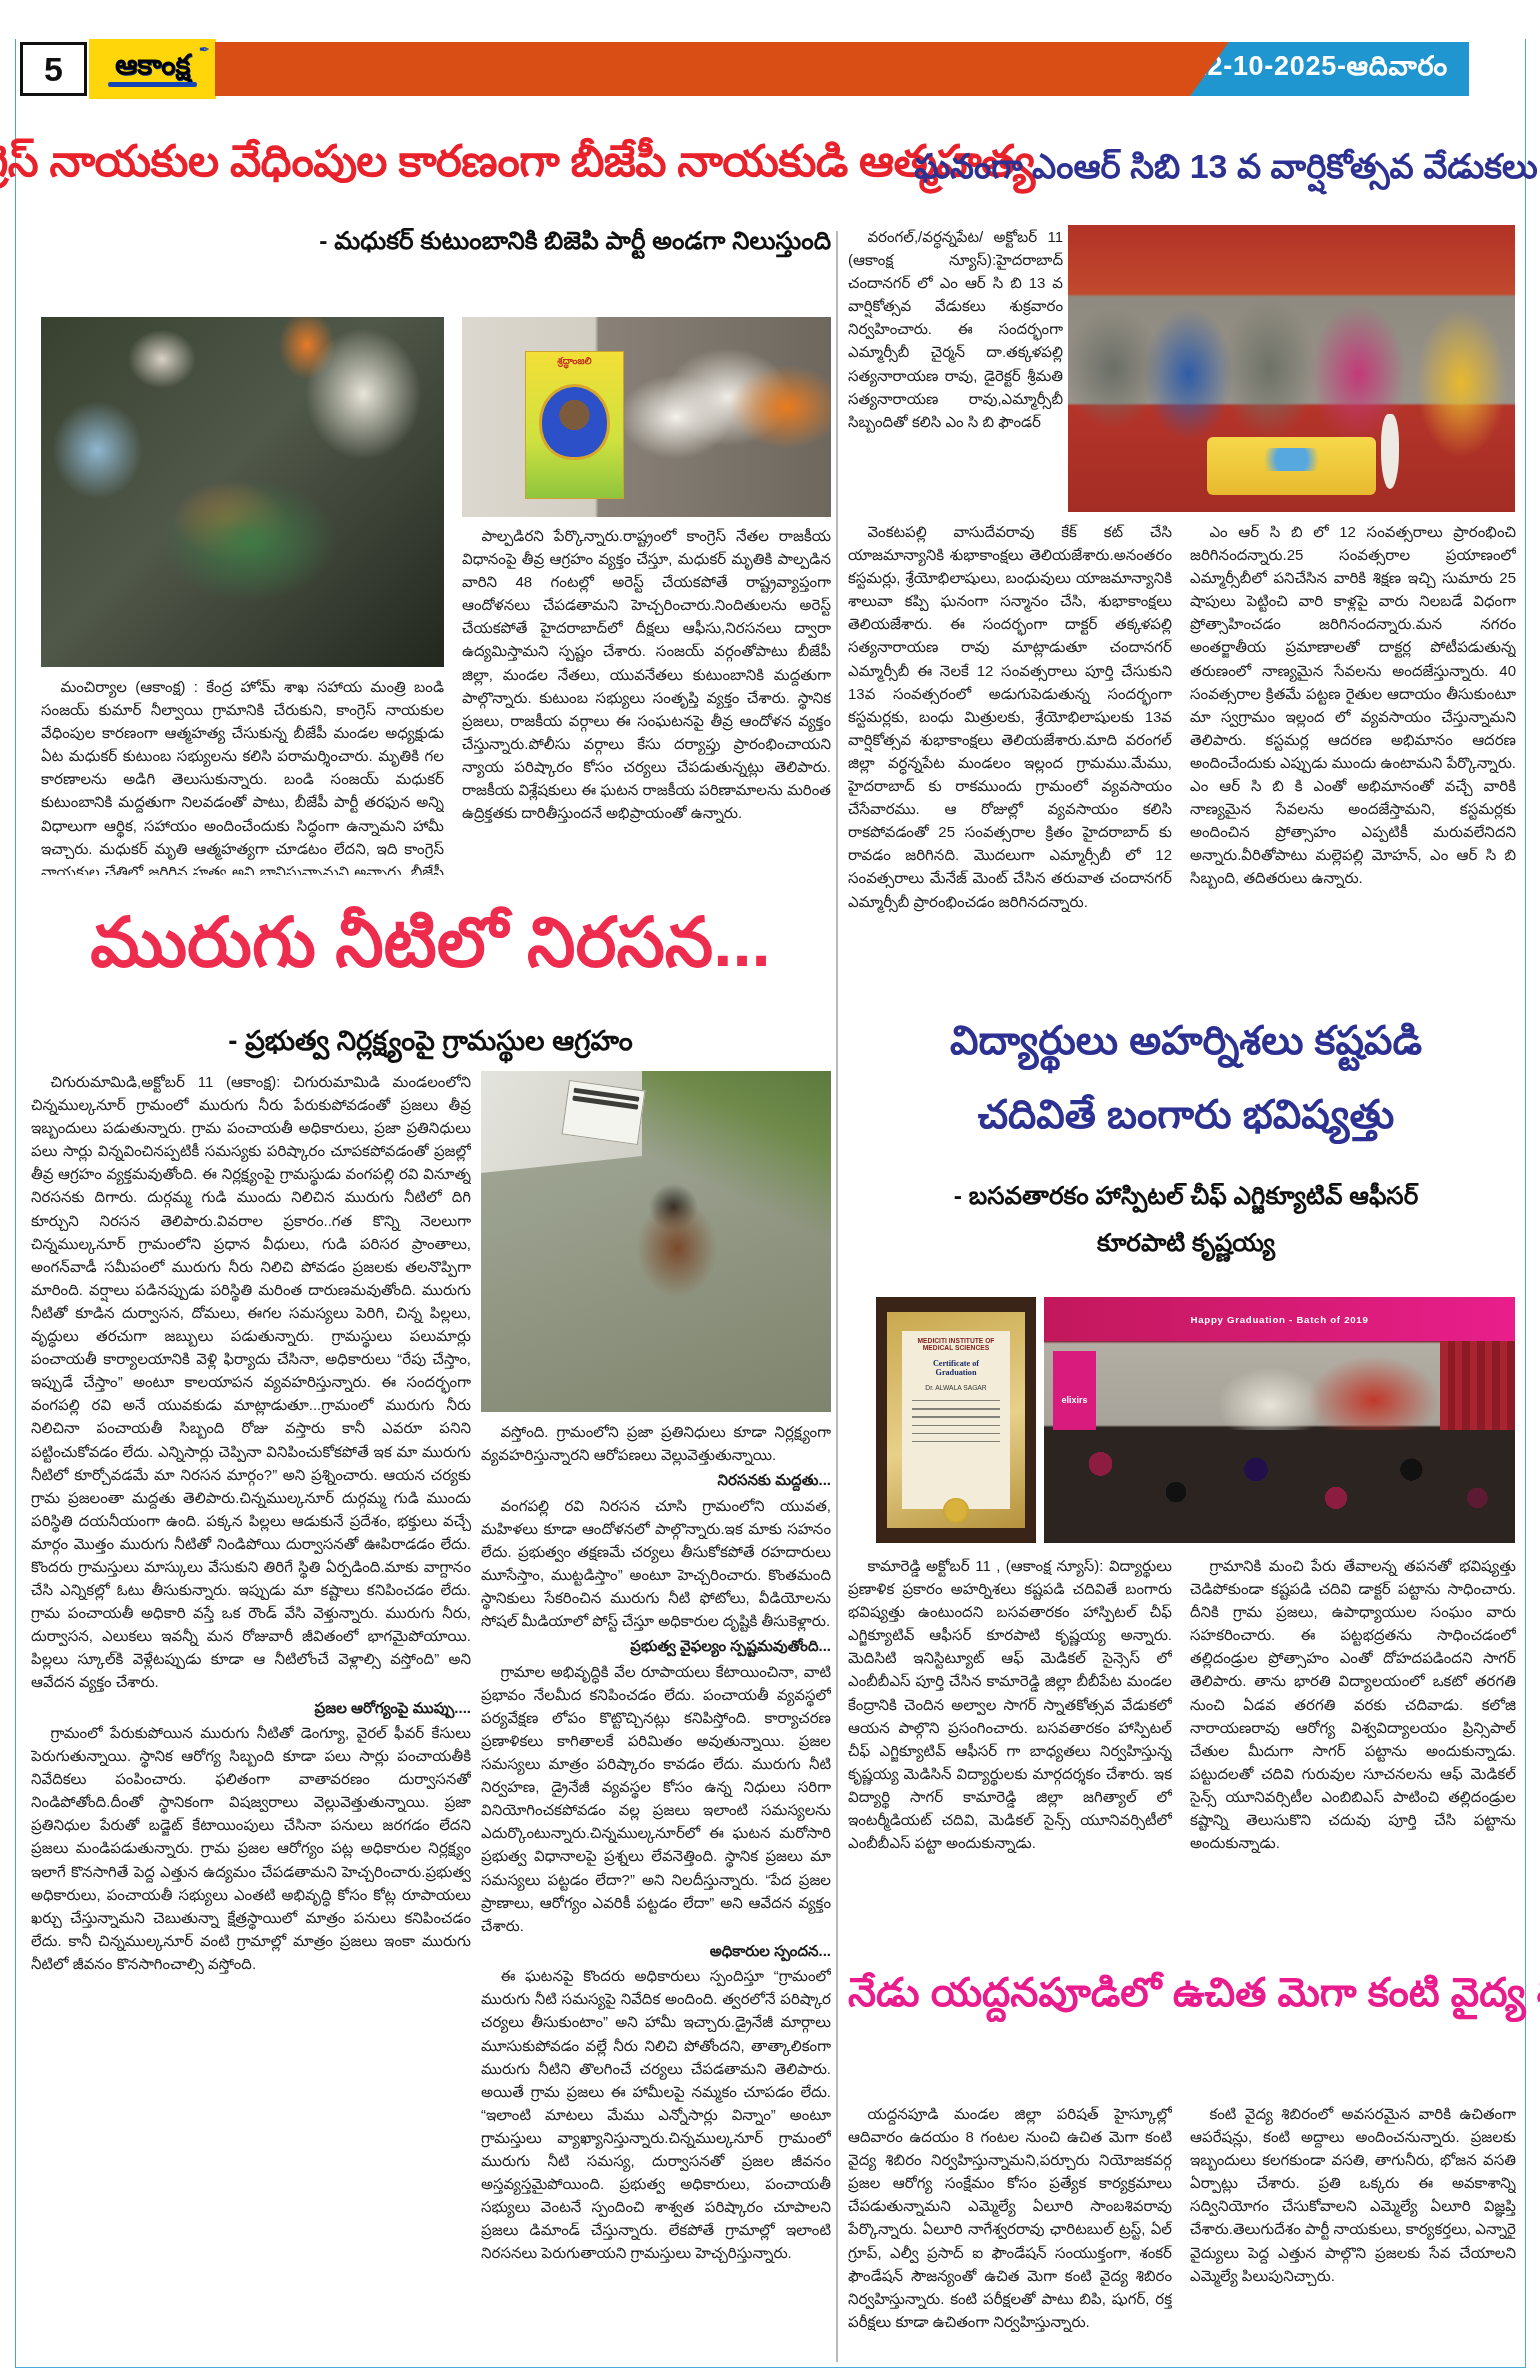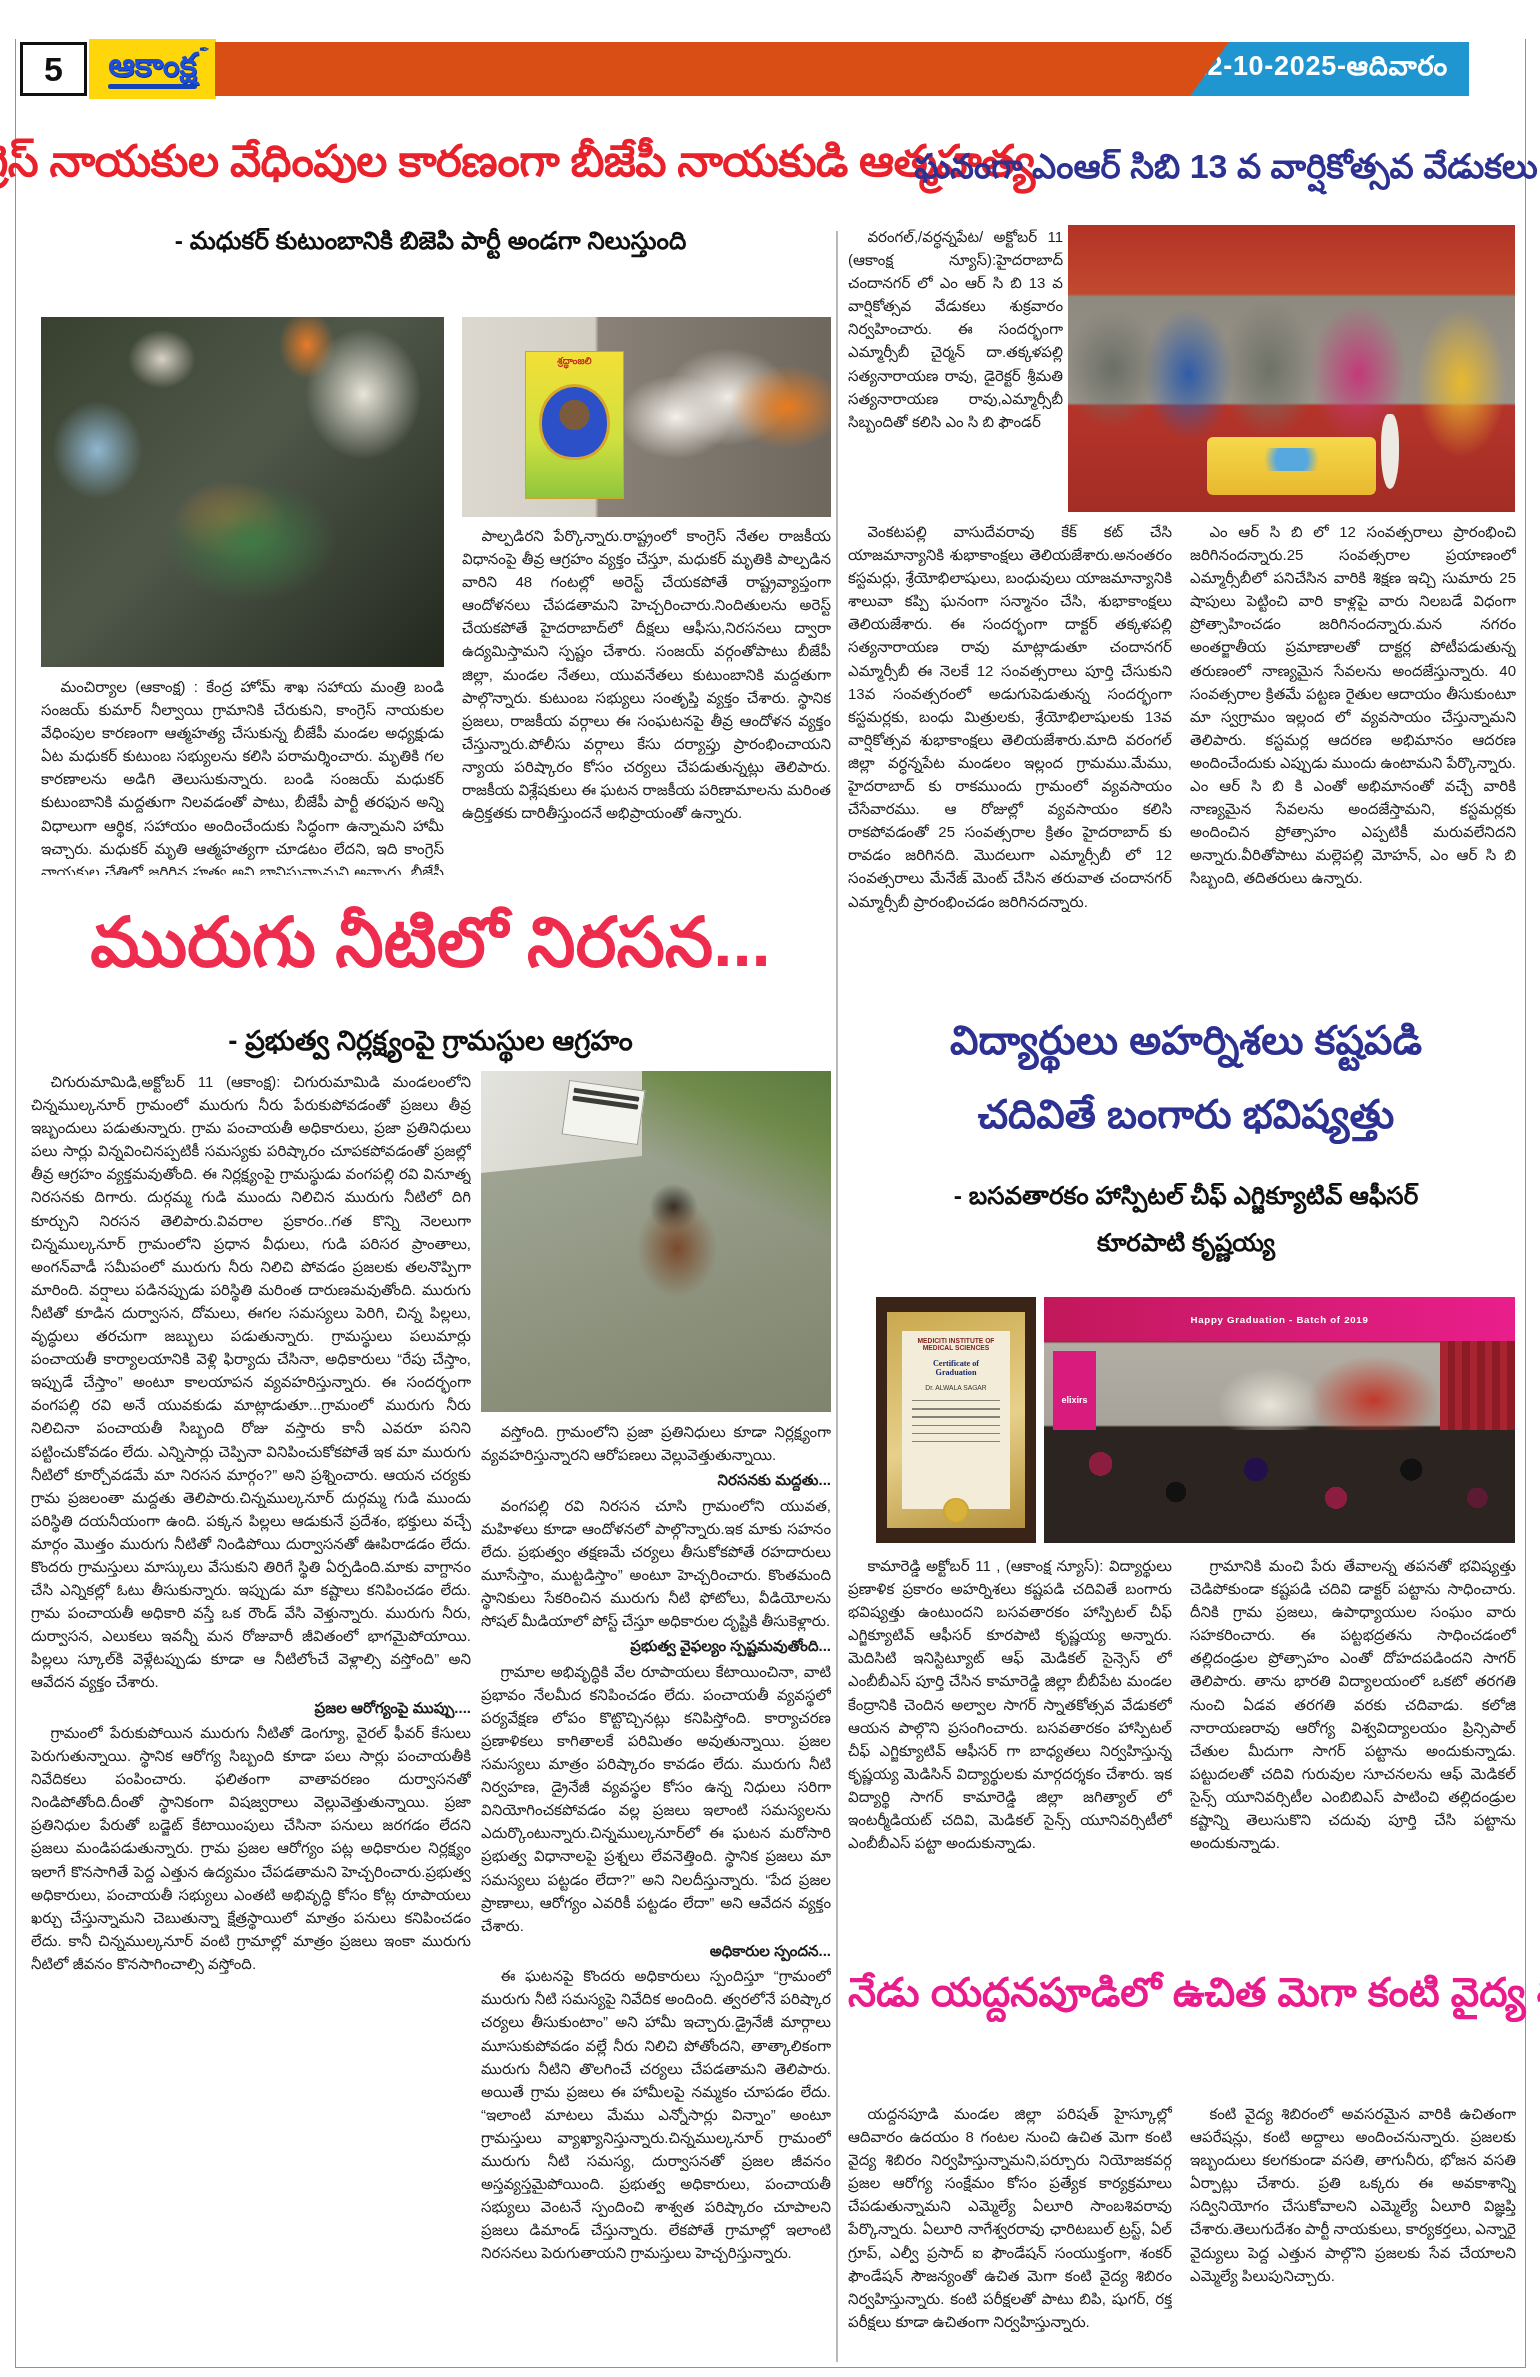--- a/index.html
+++ b/index.html
@@ -4,31 +4,31 @@
 <style>
   html,body{margin:0;padding:0;background:#ffffff;}
   *{box-sizing:border-box;}
   body{font-family:"Liberation Sans", sans-serif;}
   #paper{position:relative;width:1541px;height:2377px;background:#fff;overflow:hidden;}
   #frame{position:absolute;left:15px;right:15px;top:39px;bottom:9px;border-left:1.5px solid #49a9da;border-right:1.5px solid #49a9da;border-bottom:1.5px solid #49a9da;pointer-events:none;}
 
   
   .pagenum{position:absolute;left:20px;top:42px;width:67px;height:54px;background:#fff;border:3px solid #101010;display:flex;align-items:center;justify-content:center;font-size:34px;font-weight:bold;color:#101010;}
   .logo{position:absolute;left:89px;top:39px;width:127px;height:60px;background:#ffd60a;display:flex;flex-direction:column;align-items:center;justify-content:center;}
-  .logo .word{font-size:33px;font-weight:800;color:#1d4ed8;line-height:1;text-shadow:0.7px 0.7px 0 #0a2f86;font-family:Liberation Serif, serif;}
+  .logo .word{font-size:28px;font-weight:800;color:#000000;line-height:1;text-shadow:0.7px 0.7px 0 #0a2f86;}
   .logo .pen{position:absolute;right:6px;top:3px;font-size:13.4px;color:#1544b8;}
   .logo .tag{margin-top:2.2px;width:70%;height:5.2px;background:#1544b8;border-radius:2.2px;}
   .obar{position:absolute;left:215px;top:42px;width:1014px;height:54px;background:#d94e15;clip-path:polygon(0 0,100% 0,calc(100% - 39px) 100%,0 100%);z-index:2;}
   .dbox{position:absolute;left:1189px;top:42px;width:280px;height:54px;background:#1f96d0;z-index:1;display:flex;align-items:center;justify-content:flex-end;padding-right:21px;}
   .dbox .date{color:#fff;font-size:27px;font-weight:800;letter-spacing:0.7px;}
 
   
   .hl-red{position:absolute;left:27px;top:110px;width:904px;height:113px;display:flex;align-items:center;justify-content:center;color:#e9212b;font-size:44px;font-weight:800;white-space:nowrap;letter-spacing:-0.7px;}
   .hl-indigo{position:absolute;left:933px;top:118px;width:586px;height:104px;display:flex;align-items:center;justify-content:center;color:#2c3192;font-size:34px;font-weight:800;white-space:nowrap;}
-  .sub{position:absolute;left:30px;width:801px;text-align:center;font-size:24.6px;font-weight:800;color:#111;}
+  .sub{position:absolute;left:30px;width:801px;text-align:right;font-size:24.6px;font-weight:800;color:#111;}
   .hl-crimson{position:absolute;left:30px;top:897px;width:801px;height:108px;display:flex;align-items:center;justify-content:center;color:#ee2c4e;font-size:69px;font-weight:800;white-space:nowrap;}
   .sub2{position:absolute;left:30px;top:1025px;width:801px;text-align:center;font-size:27.6px;font-weight:800;color:#111;}
   .hl-students{position:absolute;left:854px;top:1003px;width:664px;text-align:center;color:#2c3192;font-size:40px;font-weight:800;line-height:1.85;}
   .sub3{position:absolute;left:854px;width:664px;text-align:center;font-size:24.6px;font-weight:800;color:#111;}
   .hl-magenta{position:absolute;left:848px;top:1970px;width:669px;text-align:center;color:#ea1b8d;font-size:40px;font-weight:800;white-space:nowrap;}
   .sub4{position:absolute;left:854px;top:2052px;width:664px;text-align:center;font-size:24.6px;font-weight:800;color:#111;}
 
   
   .txt{position:absolute;overflow:hidden;font-size:15px;line-height:1.54;color:#1b1b1b;}
   .txt p{margin:0 0 2.2px 0;text-align:justify;text-indent:19.4px;}

